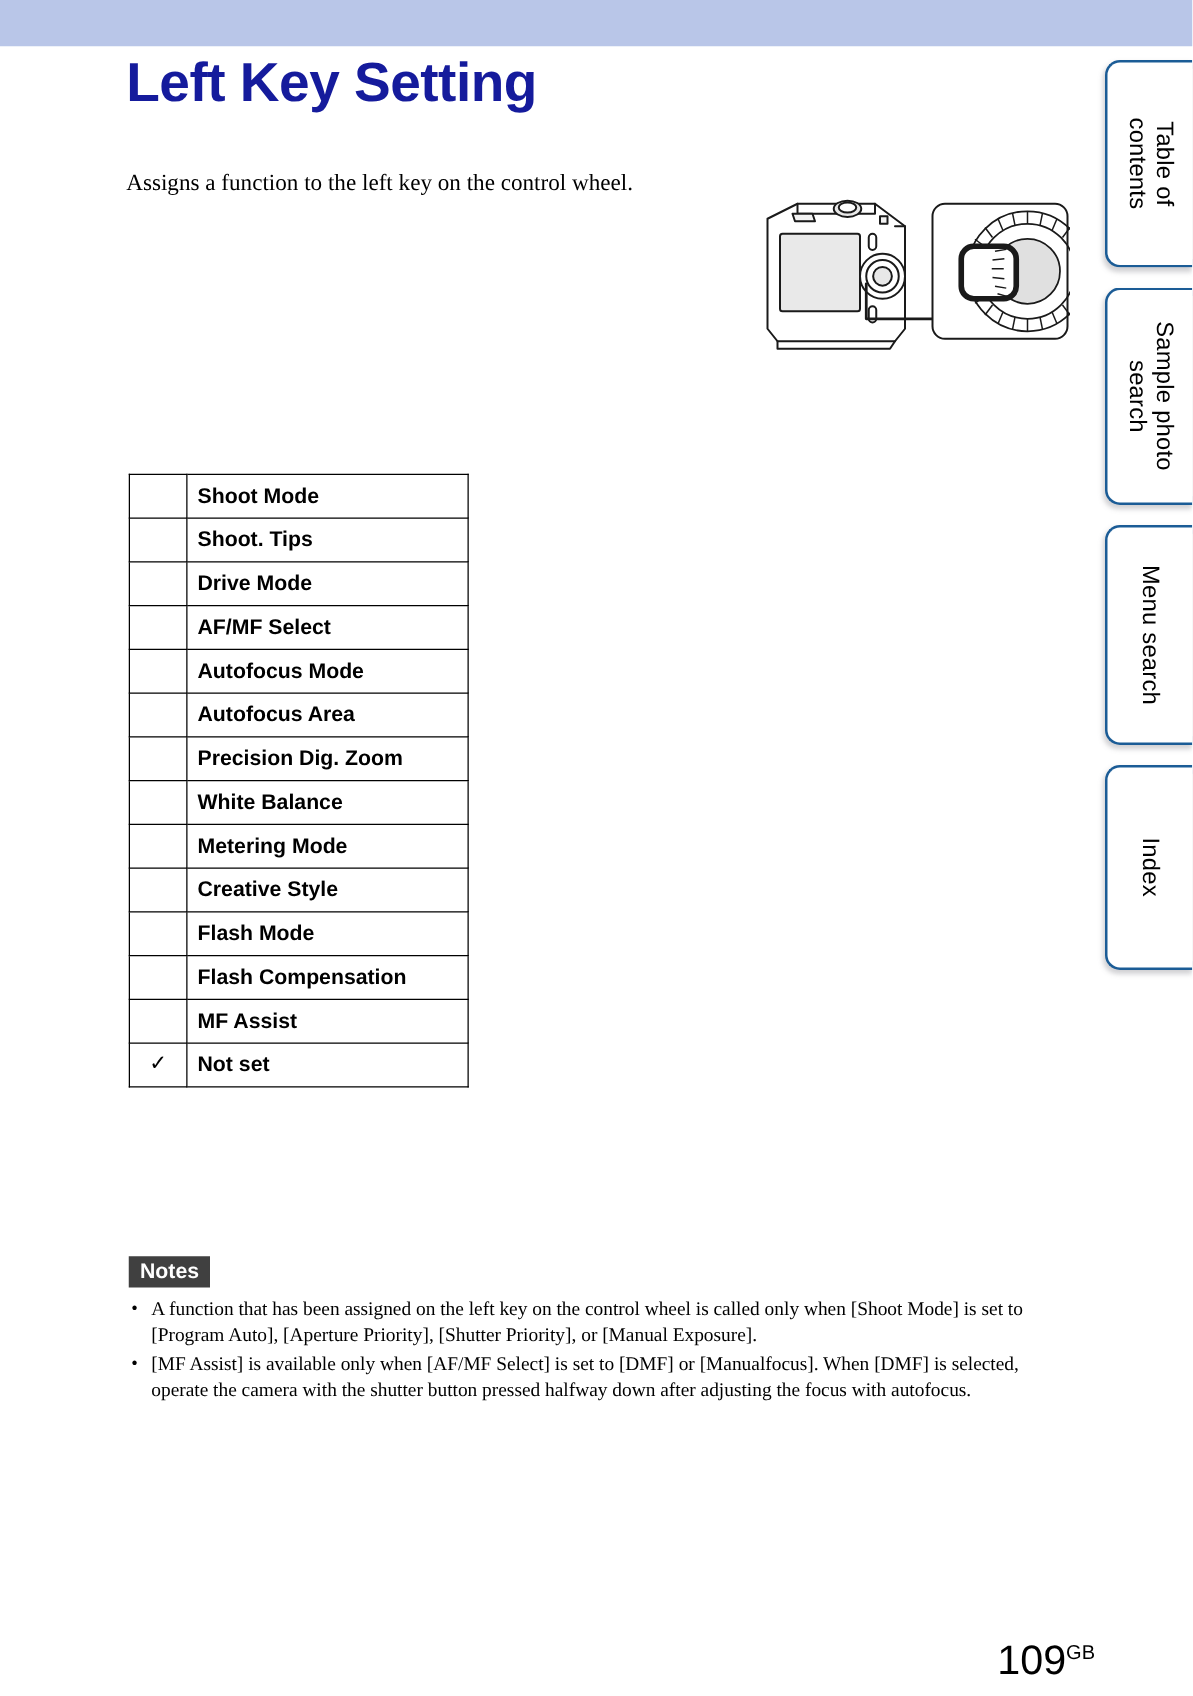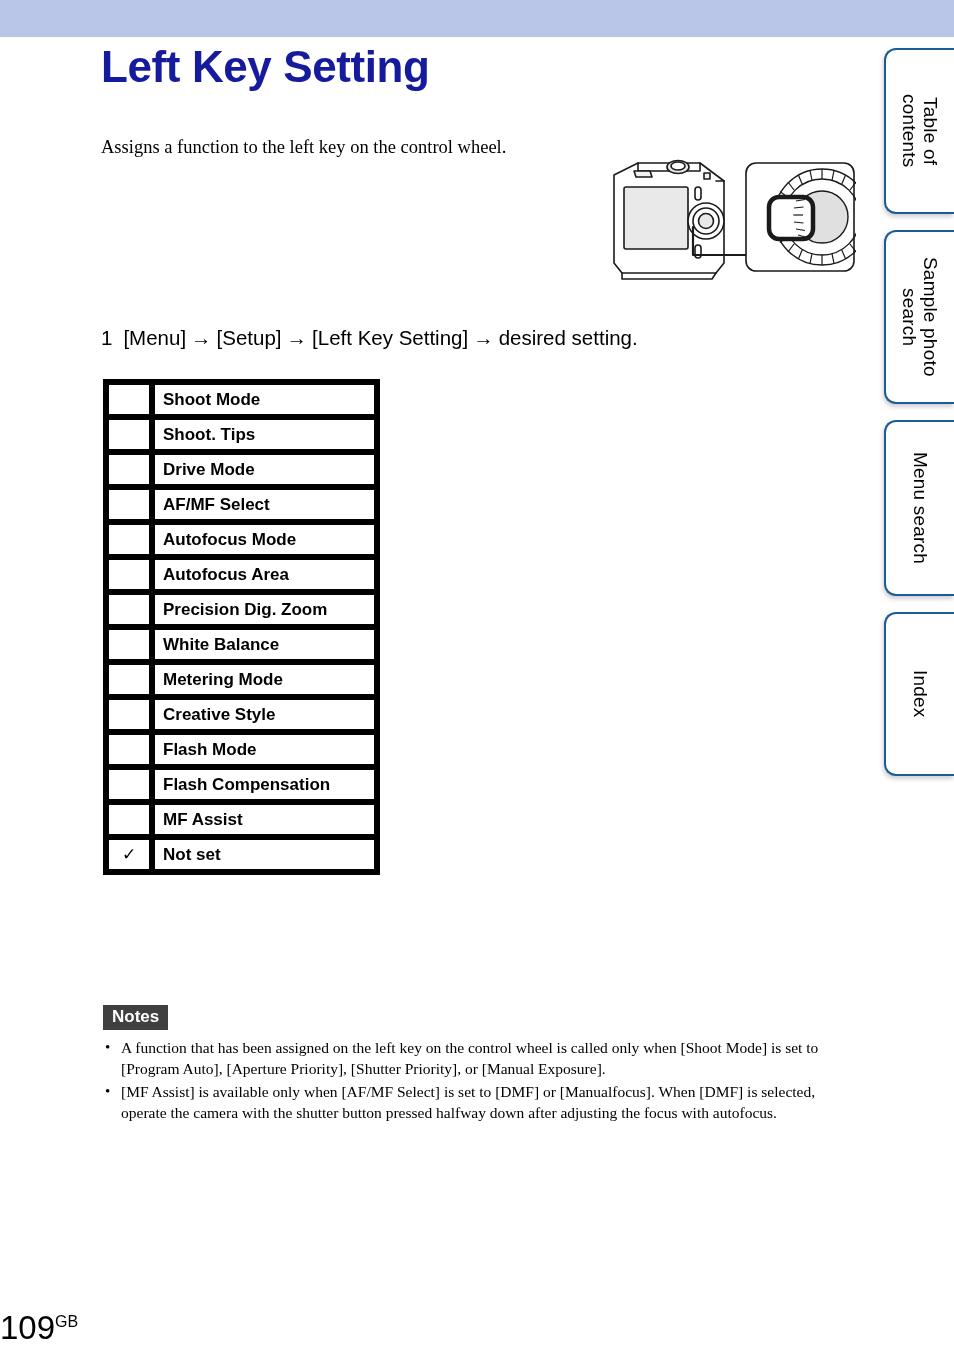--- a/index.html
+++ b/index.html
@@ -75,21 +75,21 @@
 
   
   .opt-table {
     position: absolute;
     left: 103px; top: 342px;
     width: 271px;
     border-collapse: collapse;
     table-layout: fixed;
   }
   .opt-table td {
-    border: 6px solid #000000;
+    border: 1px solid #000000;
     height: 35px;
     padding: 0;
     vertical-align: middle;
   }
   .opt-table td.mark {
     width: 46px;
     text-align: center;
   }
   .opt-table td.label {
     width: 225px;
@@ -141,21 +141,21 @@
     position: absolute;
     left: 2px; top: 0;
     font-size: 15px;
   }
 
   
   .page-number {
     position: absolute;
     left: 0; top: 1272px;
     width: 876px;
-    text-align: left;
+    text-align: right;
     font-family: "Liberation Sans", sans-serif;
     font-size: 33px;
     font-weight: normal;
     color: #000000;
   }
   .page-number .suffix {
     font-size: 16px;
     vertical-align: super;
   }
 
@@ -273,23 +273,20 @@
             <line x1="190" y1="63" x2="199.5" y2="62"></line>
             <line x1="189.4" y1="70" x2="199" y2="70"></line>
             <line x1="190" y1="77" x2="199.5" y2="78"></line>
             <line x1="192" y1="84" x2="201" y2="85.5"></line>
             <line x1="194" y1="90" x2="203" y2="92.5"></line>
           </g>
         </g>
       </svg>
     </div>
 
-    <div class="step-line">
-      <span class="step-num">1</span><span>[Menu]</span><span class="arrow">→</span><span>[Setup]</span><span class="arrow">→</span><span>[Left Key Setting]</span><span class="arrow">→</span><span>desired setting.</span>
-    </div>
 
     <table class="opt-table">
       <tbody id="opt-body">
           <tr>
             <td class="mark"></td>
             <td class="label">Shoot Mode</td>
           </tr>
           <tr>
             <td class="mark"></td>
             <td class="label">Shoot. Tips</td>

